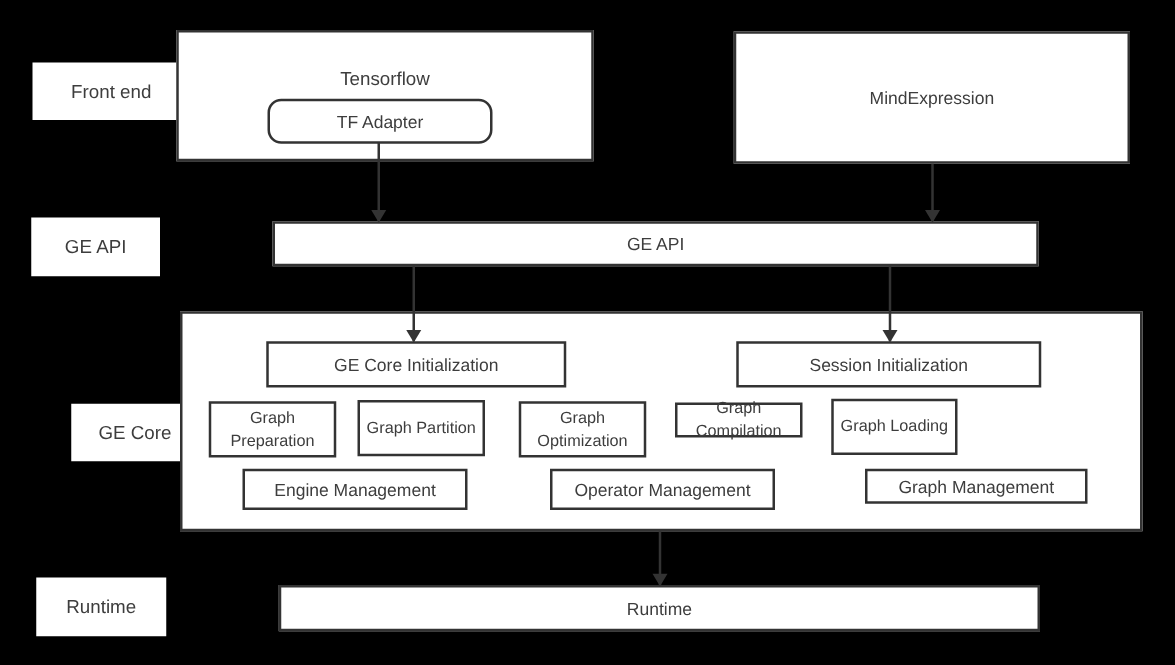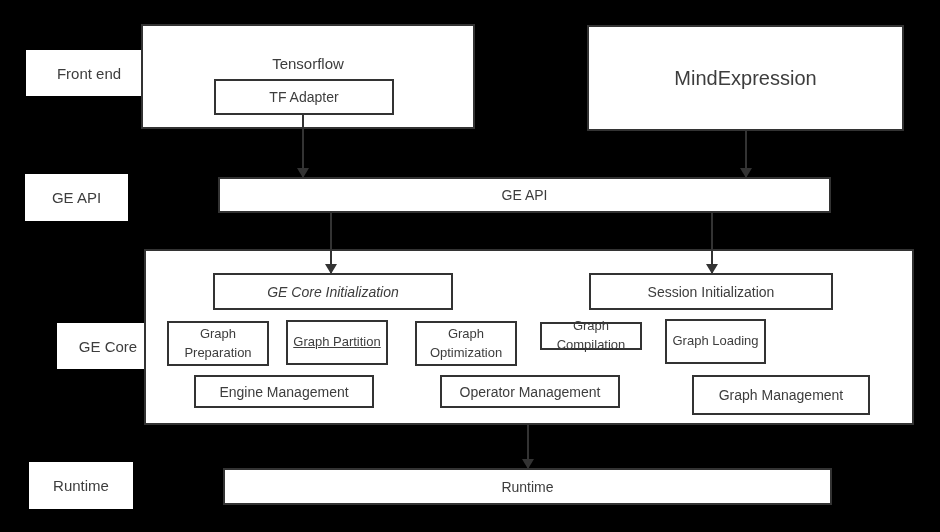--- a/index.html
+++ b/index.html
@@ -36,41 +36,41 @@
 
 <div class="stage">
 
   <div class="whitebox layer-label" style="left:26px;top:50px;width:126px;height:46px;">Front end</div>
   <div class="whitebox layer-label" style="left:25px;top:174px;width:103px;height:47px;">GE API</div>
   <div class="whitebox layer-label" style="left:25px;top:323px;width:102px;height:46px;margin-left:32px;">GE Core</div>
   <div class="whitebox layer-label" style="left:29px;top:462px;width:104px;height:47px;">Runtime</div>
 
   <div class="whitebox bordered" style="left:141px;top:24px;width:334px;height:105px;display:block;">
     <div class="container-label" style="top:29px;">Tensorflow</div>
-    <div class="whitebox bordered" style="left:71px;top:53px;width:180px;height:36px;">TF Adapter</div>
+    <div class="whitebox bordered" style="left:71px;top:53px;width:180px;height:36px;border-radius:11px;">TF Adapter</div>
   </div>
 
-  <div class="whitebox bordered" style="left:587px;top:25px;width:317px;height:106px;font-size:20px;">MindExpression</div>
+  <div class="whitebox bordered" style="left:587px;top:25px;width:317px;height:106px;font-size:14px;">MindExpression</div>
 
   <div class="whitebox bordered" style="left:218px;top:177px;width:613px;height:36px;">GE API</div>
 
   <div class="whitebox bordered" style="left:144px;top:249px;width:770px;height:176px;display:block;">
 
-    <div class="whitebox bordered" style="left:67px;top:22px;width:240px;height:37px;font-style:italic;">GE Core Initialization</div>
+    <div class="whitebox bordered" style="left:67px;top:22px;width:240px;height:37px;">GE Core Initialization</div>
     <div class="whitebox bordered" style="left:443px;top:22px;width:244px;height:37px;">Session Initialization</div>
 
     <div class="whitebox bordered stage-box" style="left:21px;top:70px;width:102px;height:45px;">Graph Preparation</div>
-    <div class="whitebox bordered stage-box" style="left:140px;top:69px;width:102px;height:45px;text-decoration:underline;">Graph Partition</div>
+    <div class="whitebox bordered stage-box" style="left:140px;top:69px;width:102px;height:45px;">Graph Partition</div>
     <div class="whitebox bordered stage-box" style="left:269px;top:70px;width:102px;height:45px;">Graph Optimization</div>
     <div class="whitebox bordered stage-box" style="left:394px;top:71px;width:102px;height:28px;">Graph Compilation</div>
     <div class="whitebox bordered stage-box" style="left:519px;top:68px;width:101px;height:45px;">Graph Loading</div>
 
     <div class="whitebox bordered" style="left:48px;top:124px;width:180px;height:33px;">Engine Management</div>
     <div class="whitebox bordered" style="left:294px;top:124px;width:180px;height:33px;">Operator Management</div>
-    <div class="whitebox bordered" style="left:546px;top:124px;width:178px;height:40px;">Graph Management</div>
+    <div class="whitebox bordered" style="left:546px;top:124px;width:178px;height:28px;">Graph Management</div>
   </div>
 
   <div class="whitebox bordered" style="left:223px;top:468px;width:609px;height:37px;">Runtime</div>
 
   <div class="arrow" style="left:302px;top:114px;height:63px;"></div>
   <div class="arrow" style="left:745px;top:131px;height:46px;"></div>
   <div class="arrow" style="left:330px;top:213px;height:60px;"></div>
   <div class="arrow" style="left:711px;top:213px;height:60px;"></div>
   <div class="arrow" style="left:527px;top:425px;height:43px;"></div>
 

